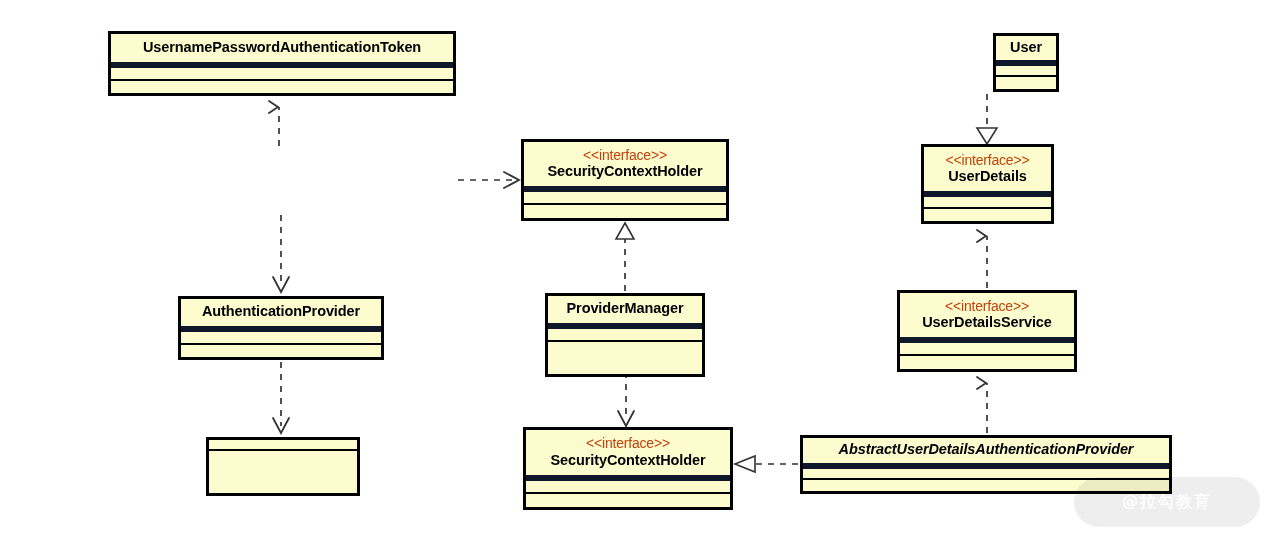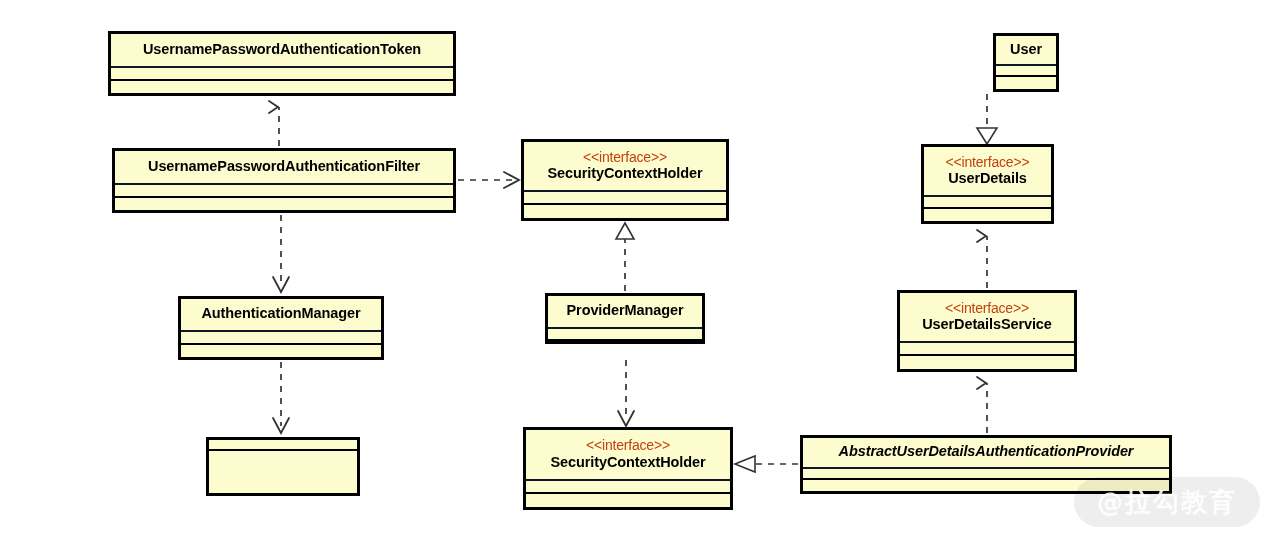--- a/index.html
+++ b/index.html
@@ -38,21 +38,21 @@
   }
   .uml-title {
     box-sizing: border-box;
     flex: 0 0 auto;
     display: flex;
     flex-direction: column;
     align-items: center;
     justify-content: center;
     text-align: center;
     padding: 5px 8px 6px 8px;
-    border-bottom: 2px solid #0f172a;
+    border-bottom: 6px solid #0f172a;
     line-height: 1.18;
   }
   .stereotype {
     font-size: 14px;
     font-weight: normal;
     color: #c2410c;
     letter-spacing: -0.2px;
     white-space: nowrap;
   }
   .class-name {
@@ -73,21 +73,21 @@
     border-bottom: 2px solid #000000;
   }
   .watermark {
     position: absolute;
     display: flex;
     align-items: center;
     justify-content: center;
     background: rgba(0, 0, 0, 0.065);
     border-radius: 26px;
     color: rgba(255, 255, 255, 0.88);
-    font-size: 26px;
+    font-size: 16px;
     font-weight: bold;
     letter-spacing: 2px;
     font-family: "DejaVu Sans", sans-serif;
     pointer-events: none;
   }
 </style>
 </head>
 <body>
 
 <div id="diagram-canvas">
@@ -151,51 +151,44 @@
   </svg>
 
   <div class="uml-class" style="left:108px; top:31px; width:348px; height:65px;">
     <div class="uml-title" style="height:34px;">
       <span class="class-name">UsernamePasswordAuthenticationToken</span>
     </div>
     <div class="uml-compartment attrs" style="height:13px;"></div>
     <div class="uml-compartment" style="flex:1;"></div>
   </div>
 
-  <div class="uml-class" style="left:112px; top:148px; width:344px; height:65px;">
-    <div class="uml-title" style="height:34px;">
-      <span class="class-name">UsernamePasswordAuthenticationFilter</span>
-    </div>
-    <div class="uml-compartment attrs" style="height:13px;"></div>
-    <div class="uml-compartment" style="flex:1;"></div>
-  </div>
 
   <div class="uml-class" style="left:178px; top:296px; width:206px; height:64px;">
     <div class="uml-title" style="height:33px;">
-      <span class="class-name">AuthenticationManager</span>
+      <span class="class-name">AuthenticationProvider</span>
     </div>
     <div class="uml-compartment attrs" style="height:13px;"></div>
     <div class="uml-compartment" style="flex:1;"></div>
   </div>
 
   <div class="uml-class" style="left:206px; top:437px; width:154px; height:59px;">
     <div class="uml-compartment attrs" style="height:11px;"></div>
     <div class="uml-compartment" style="flex:1;"></div>
   </div>
 
   <div class="uml-class" style="left:521px; top:139px; width:208px; height:82px;">
     <div class="uml-title" style="height:50px;">
       <span class="stereotype">&lt;&lt;interface&gt;&gt;</span>
       <span class="class-name">SecurityContextHolder</span>
     </div>
     <div class="uml-compartment attrs" style="height:13px;"></div>
     <div class="uml-compartment" style="flex:1;"></div>
   </div>
 
-  <div class="uml-class" style="left:545px; top:293px; width:160px; height:51px;">
+  <div class="uml-class" style="left:545px; top:293px; width:160px; height:84px;">
     <div class="uml-title" style="height:33px;">
       <span class="class-name">ProviderManager</span>
     </div>
     <div class="uml-compartment attrs" style="height:13px;"></div>
     <div class="uml-compartment" style="flex:1;"></div>
   </div>
 
   <div class="uml-class" style="left:523px; top:427px; width:210px; height:83px;">
     <div class="uml-title" style="height:51px;">
       <span class="stereotype">&lt;&lt;interface&gt;&gt;</span>

